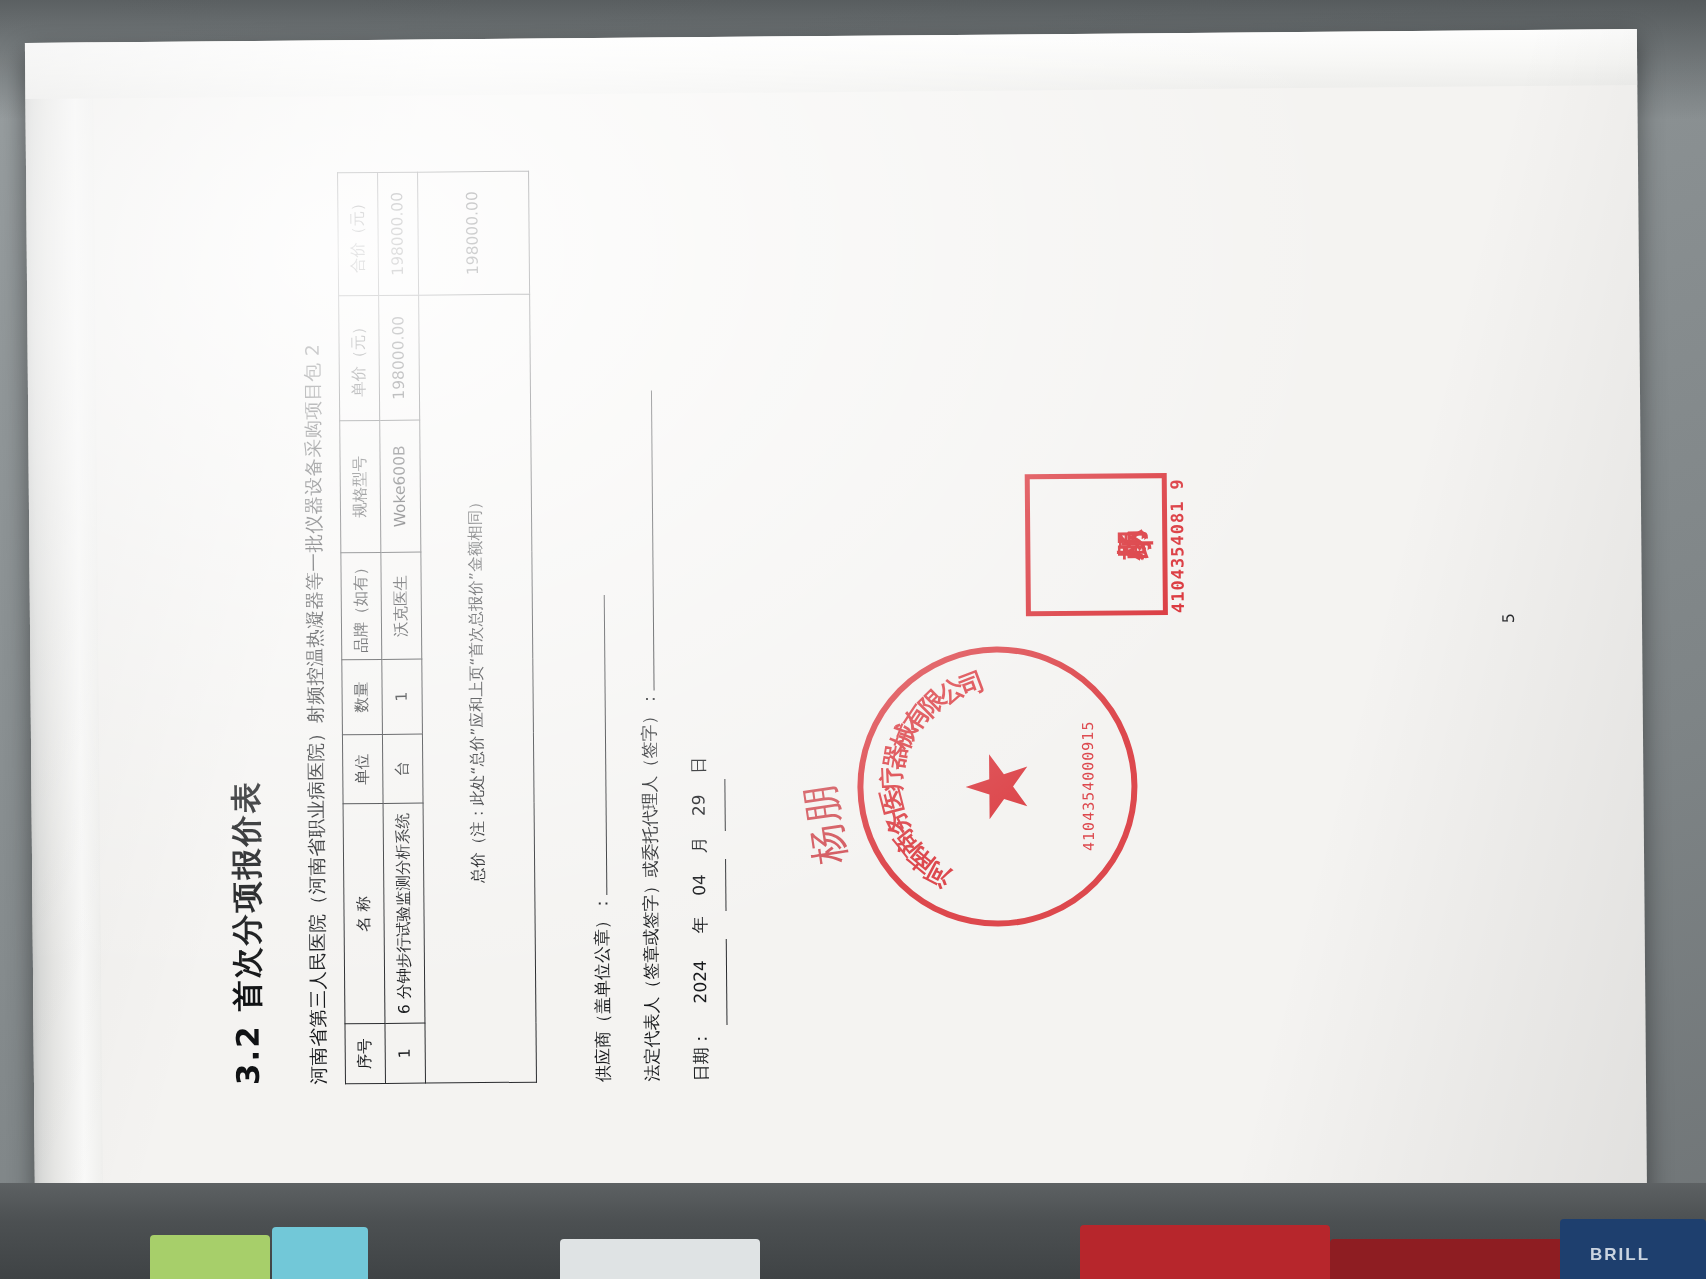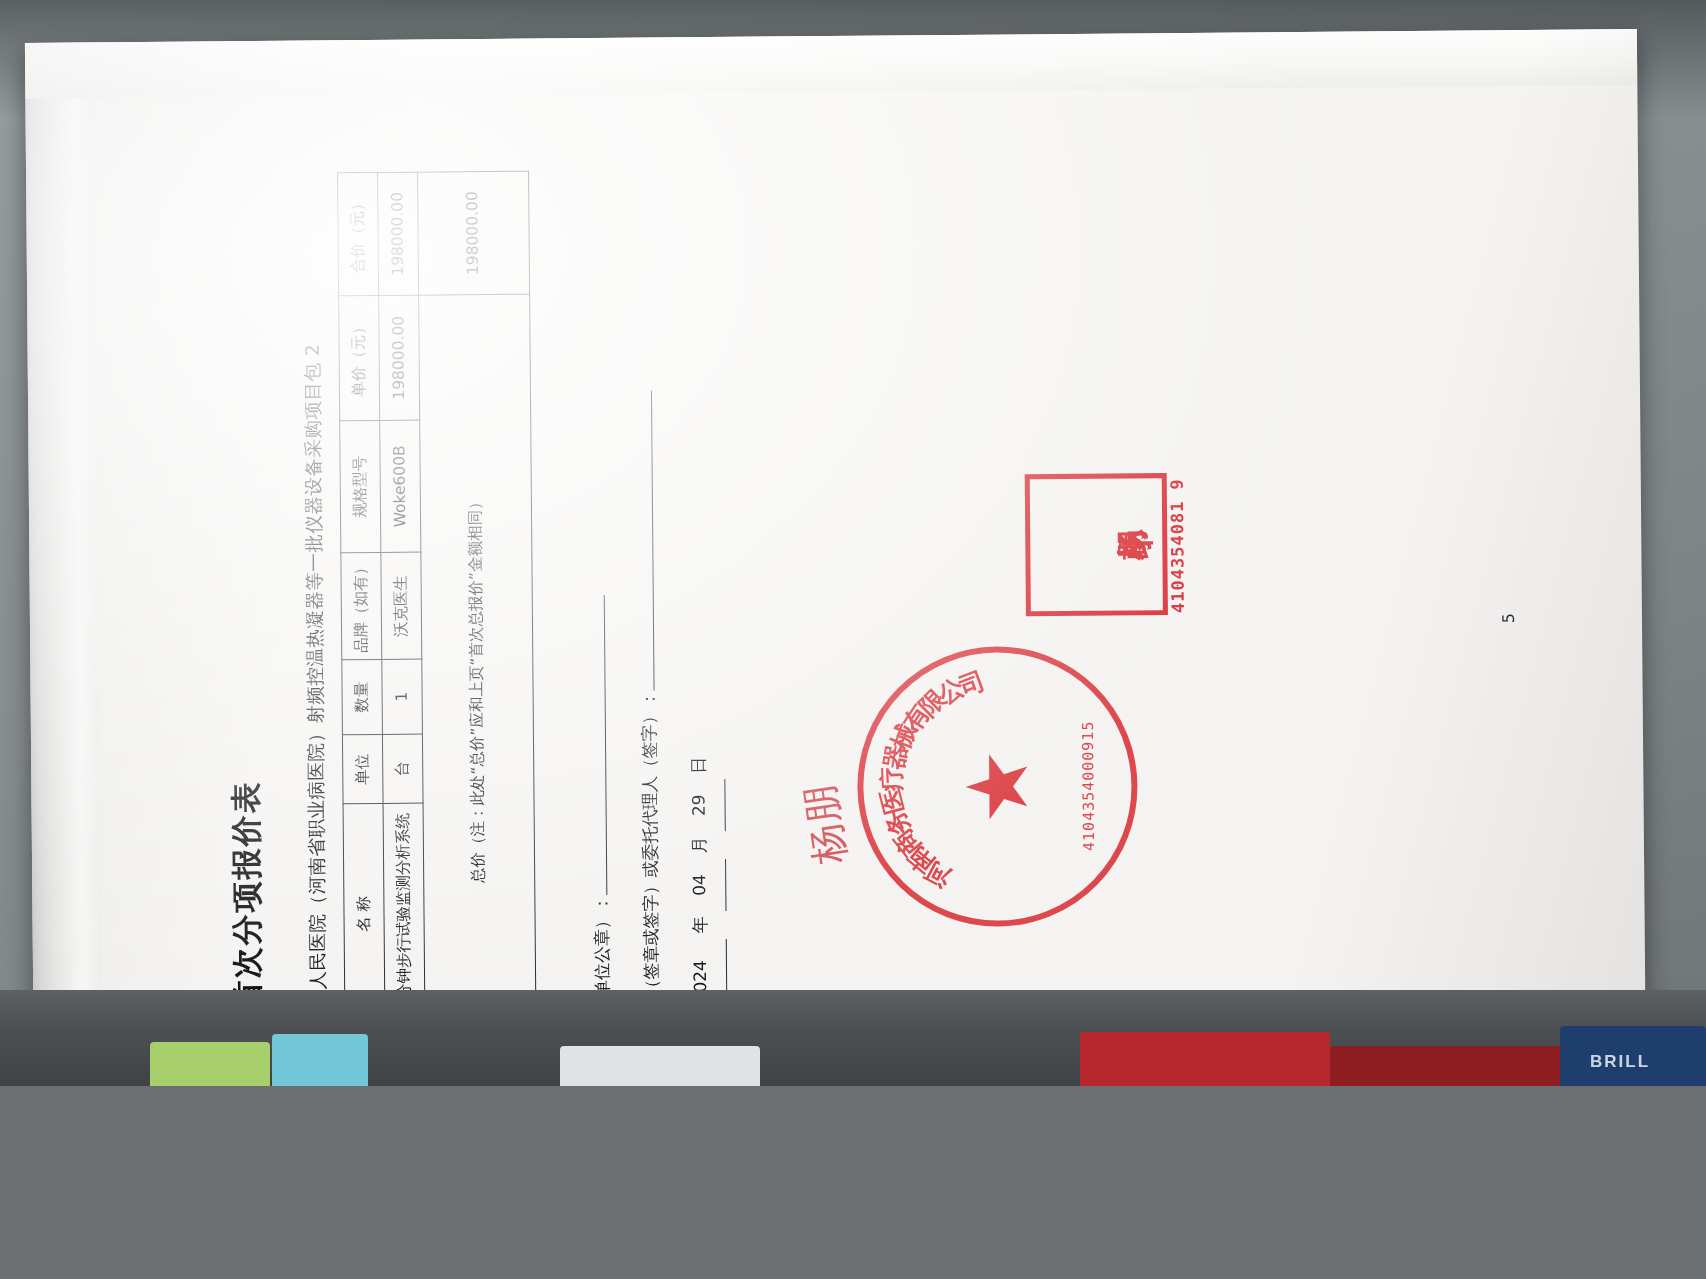--- a/index.html
+++ b/index.html
@@ -4,21 +4,21 @@
 <title>Document Photo</title>
 <style>
   html, body {
     margin: 0;
     padding: 0;
     background: #6b6f72;
   }
   #stage {
     position: relative;
     width: 1706px;
-    height: 1086px;
+    height: 1279px;
     overflow: hidden;
     background: #701a75;
     font-family: "Liberation Sans", sans-serif;
   }
 
   
   .desk {
     position: absolute;
     inset: 0;
     background:

